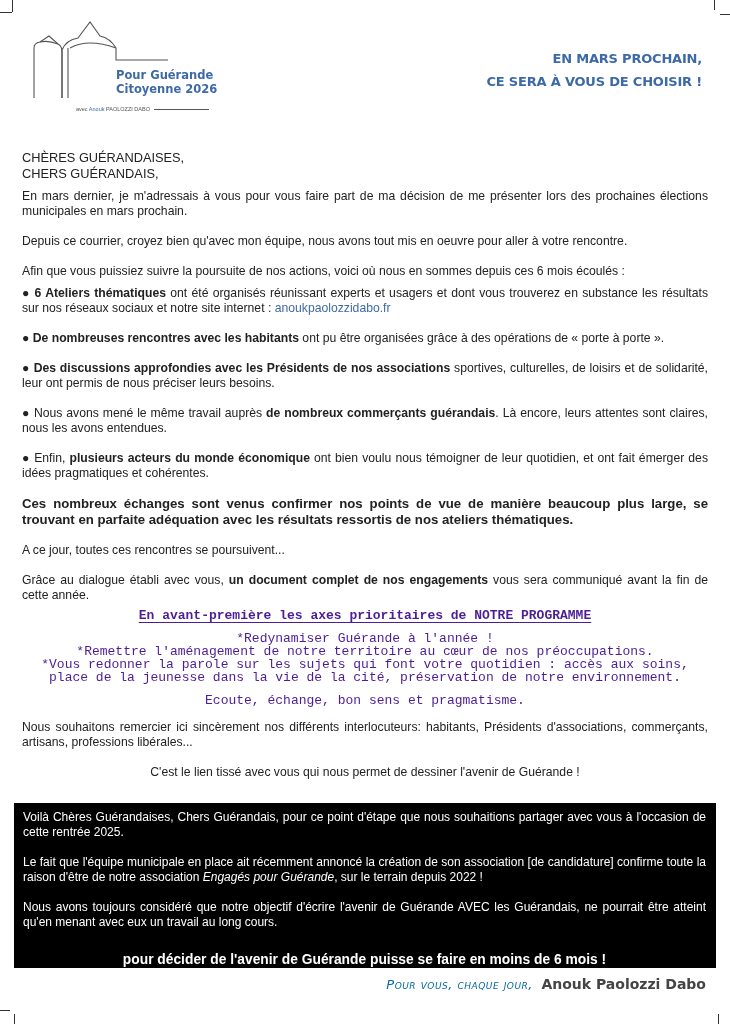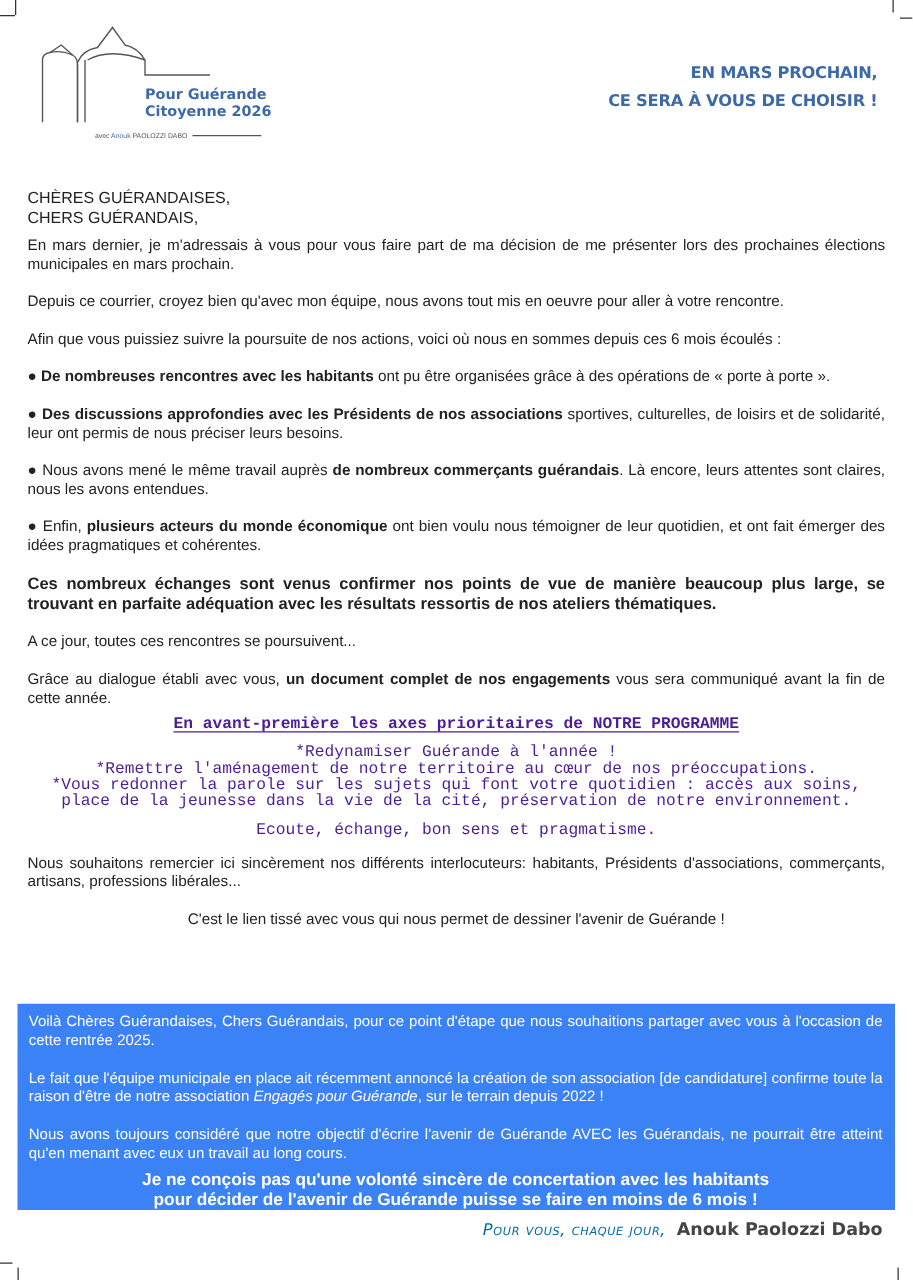--- a/index.html
+++ b/index.html
@@ -16,21 +16,21 @@
   .headline { position: absolute; right: 28px; top: 47px; text-align: right; color: #3d6aa6;
               font-family: "DejaVu Sans", sans-serif; font-weight: bold; font-size: 13px; line-height: 23px; letter-spacing: -0.2px; }
   .content { position: absolute; left: 22px; top: 150px; width: 686px; font-size: 12.2px; line-height: 15px; text-align: justify; }
   .content p { margin: 0; }
   .salutation { font-weight: normal; font-size: 12.8px; line-height: 16px; }
   .link { color: #3d6aa6; }
   .strong-para { font-weight: bold; font-size: 13.2px; line-height: 16px; }
   .blue-center { text-align: center; color: #4c1d95; font-family: Liberation Mono, monospace; }
   .prog-title { font-weight: bold; font-size: 13px; text-decoration: underline; text-underline-offset: 3px; }
   .axes { font-size: 13px; line-height: 13px; text-align: center; }
-  .green-box { position: absolute; left: 14px; top: 803px; width: 702px; height: 165px; background: #3b82f6;
+  .green-box { position: absolute; left: 14px; top: 803px; width: 702px; height: 165px; background: #000000;
                color: #ffffff; font-size: 12px; line-height: 15px; box-sizing: border-box; padding: 7px 10px 0 9px; text-align: justify; }
   .green-box p { margin: 0; }
   .green-strong { text-align: center; font-weight: bold; font-size: 13.8px; line-height: 16px; }
   .signature { position: absolute; right: 24px; top: 975px; white-space: nowrap; }
   .sig-script { color: #0369a1; font-style: italic; font-size: 13px; font-family: "DejaVu Sans", sans-serif;
                 font-variant: small-caps; letter-spacing: 0.5px; margin-right: 4px; }
   .sig-name { color: #444; font-weight: bold; font-size: 14px; font-family: "DejaVu Sans", sans-serif; }
 </style>
 </head>
 <body>
@@ -72,20 +72,24 @@
 
 <div class="content">
   <p class="salutation">
     <span>CHÈRES GUÉRANDAISES,</span><br>
     <span>CHERS GUÉRANDAIS,</span>
   </p>
   <p style="margin-top:7px;">En mars dernier, je m'adressais à vous pour vous faire part de ma décision de me présenter lors des prochaines élections municipales en mars prochain.</p>
   <p style="margin-top:15px;">Depuis ce courrier, croyez bien qu'avec mon équipe, nous avons tout mis en oeuvre pour aller à votre rencontre.</p>
   <p style="margin-top:15px;">Afin que vous puissiez suivre la poursuite de nos actions, voici où nous en sommes depuis ces 6 mois écoulés :</p>
 
+  <p style="margin-top:7px;">
+    <span>●</span>
+    <span></span><b>6 Ateliers thématiques</b><span> ont été organisés réunissant experts et usagers et dont vous trouverez en substance les résultats sur nos réseaux sociaux et notre site internet : </span><span class="link">anoukpaolozzidabo.fr</span>
+  </p>
   <p style="margin-top:15px;">
     <span>●</span>
     <span></span><b>De nombreuses rencontres avec les habitants</b><span> ont pu être organisées grâce à des opérations de « porte à porte ».</span>
   </p>
   <p style="margin-top:15px;">
     <span>●</span>
     <span></span><b>Des discussions approfondies avec les Présidents de nos associations</b><span> sportives, culturelles, de loisirs et de solidarité, leur ont permis de nous préciser leurs besoins.</span>
   </p>
   <p style="margin-top:15px;">
     <span>●</span>
@@ -113,21 +117,21 @@
   <p style="margin-top:15px;text-align:center;">C'est le lien tissé avec vous qui nous permet de dessiner l'avenir de Guérande !</p>
 </div>
 
 <div class="green-box">
   <p>Voilà Chères Guérandaises, Chers Guérandais, pour ce point d'étape que nous souhaitions partager avec vous à l'occasion de cette rentrée 2025.</p>
   <p style="margin-top:15px;">
     <span>Le fait que l'équipe municipale en place ait récemment annoncé la création de son association [de candidature] confirme toute la raison d'être de notre association </span><i>Engagés pour Guérande</i><span>, sur le terrain depuis 2022 !</span>
   </p>
   <p style="margin-top:15px;">Nous avons toujours considéré que notre objectif d'écrire l'avenir de Guérande AVEC les Guérandais, ne pourrait être atteint qu'en menant avec eux un travail au long cours.</p>
   <p class="green-strong" style="margin-top:6px;">
-    <span>Je ne conçois pas qu'une volonté sincère de concertation avec les habitants</span><br>
+    <br>
     <span>pour décider de l'avenir de Guérande puisse se faire en moins de 6 mois !</span>
   </p>
 </div>
 
 <div class="signature">
   <span class="sig-script">Pour vous, chaque jour,</span>
   <span class="sig-name">Anouk Paolozzi Dabo</span>
 </div>
 
 </body></html>

